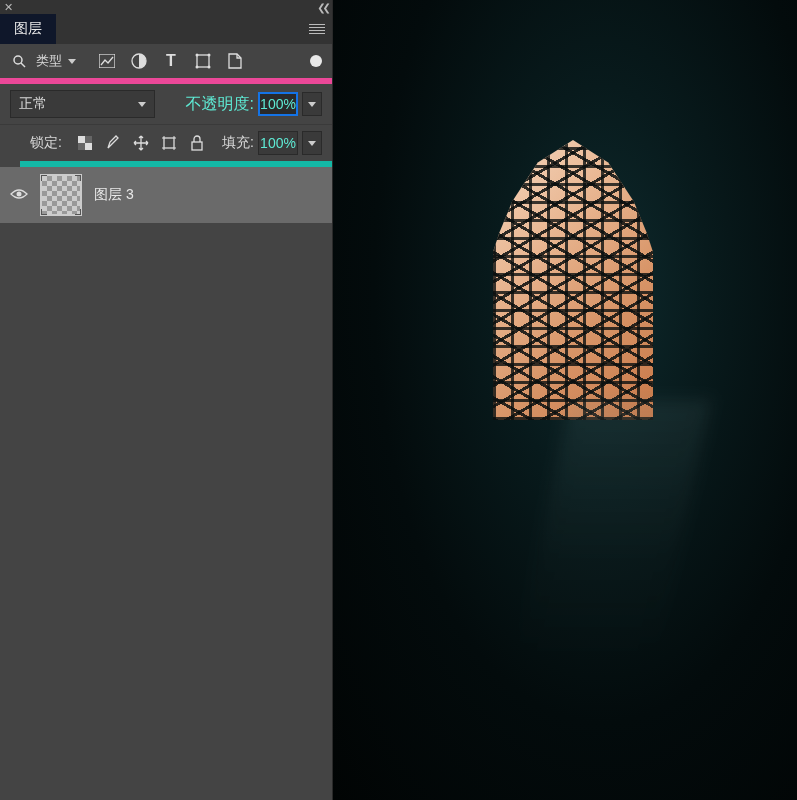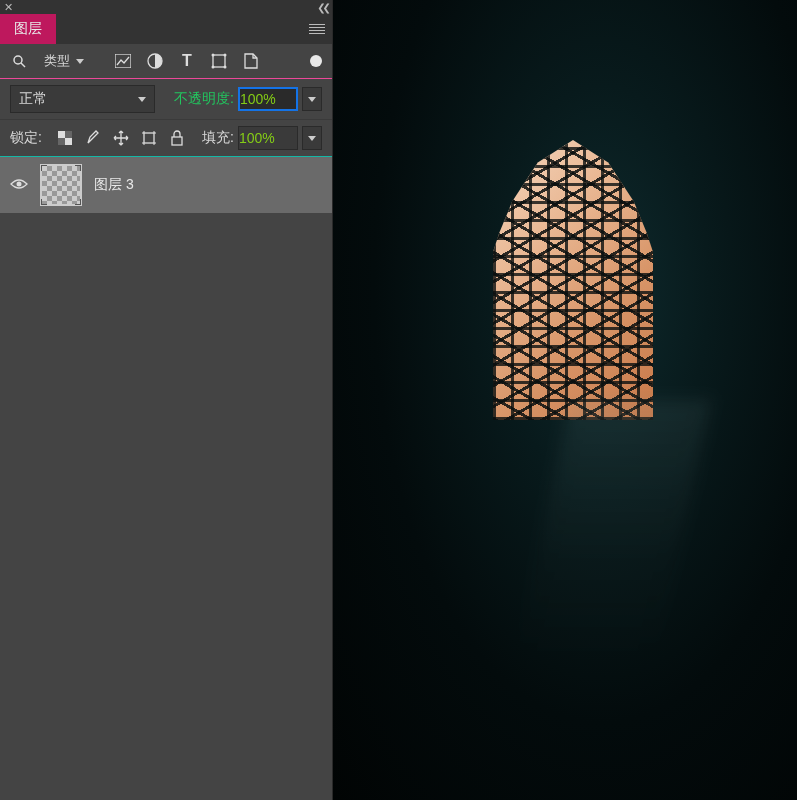--- a/index.html
+++ b/index.html
@@ -40,21 +40,21 @@
       font-size: 10px;
       letter-spacing: -3px;
     }
     .panel-tabs {
       height: 30px;
       display: flex;
       align-items: stretch;
       background: #333333;
     }
     .tab {
-      background: #be185d;
+      background: #0f172a;
       padding: 6px 14px;
       font-size: 14px;
       color: #e8e8e8;
       display: flex;
       align-items: center;
     }
     .tab-spacer { flex: 1; background: #333333; }
     .menu-btn {
       width: 30px;
       display: flex;
@@ -73,22 +73,22 @@
     .panel-body {
       flex: 1;
       background: #444444;
       display: flex;
       flex-direction: column;
     }
     .row {
       display: flex;
       align-items: center;
       padding: 8px 10px;
-      gap: 16px;
-      border-bottom: 1px solid #ec4899;
+      gap: 8px;
+      border-bottom: 6px solid #ec4899;
     }
     .filter-select {
       display: flex;
       align-items: center;
       gap: 6px;
       padding-right: 6px;
     }
     .chev-down {
       width: 0; height: 0;
       border-left: 4px solid transparent;
@@ -134,52 +134,53 @@
       padding: 0 8px;
       font-size: 14px;
     }
     .opacity-group {
       display: flex;
       align-items: center;
       gap: 4px;
       margin-left: auto;
     }
     .opacity-label {
-      font-size: 14px;
-      color: #22c55e;
+      font-size: 16px;
+      color: #5eead4;
     }
     .num-input {
-      width: 60px;
+      width: 40px;
       height: 24px;
       background: #2a2a2a;
       border: 2px solid #1473e6;
-      color: #84cc16;
-      text-align: left;
+      color: #5eead4;
+      text-align: center;
       font-size: 14px;
     }
     .num-input.plain {
       border: 1px solid #2a2a2a;
       background: #3a3a3a;
     }
     .chev-btn {
       width: 20px;
       height: 24px;
       background: #3a3a3a;
       border: 1px solid #2a2a2a;
       display: flex;
       align-items: center;
       justify-content: center;
     }
     .lock-row {
       display: flex;
       align-items: center;
       padding: 6px 10px;
       gap: 14px;
-      border-bottom: 1px solid #14b8a6;
+      border-bottom: 6px solid #14b8a6;
       font-size: 14px;
+      margin-left: 20px;
     }
     .lock-icons {
       display: flex;
       gap: 10px;
       align-items: center;
     }
     .fill-group {
       display: flex;
       align-items: center;
       gap: 4px;

